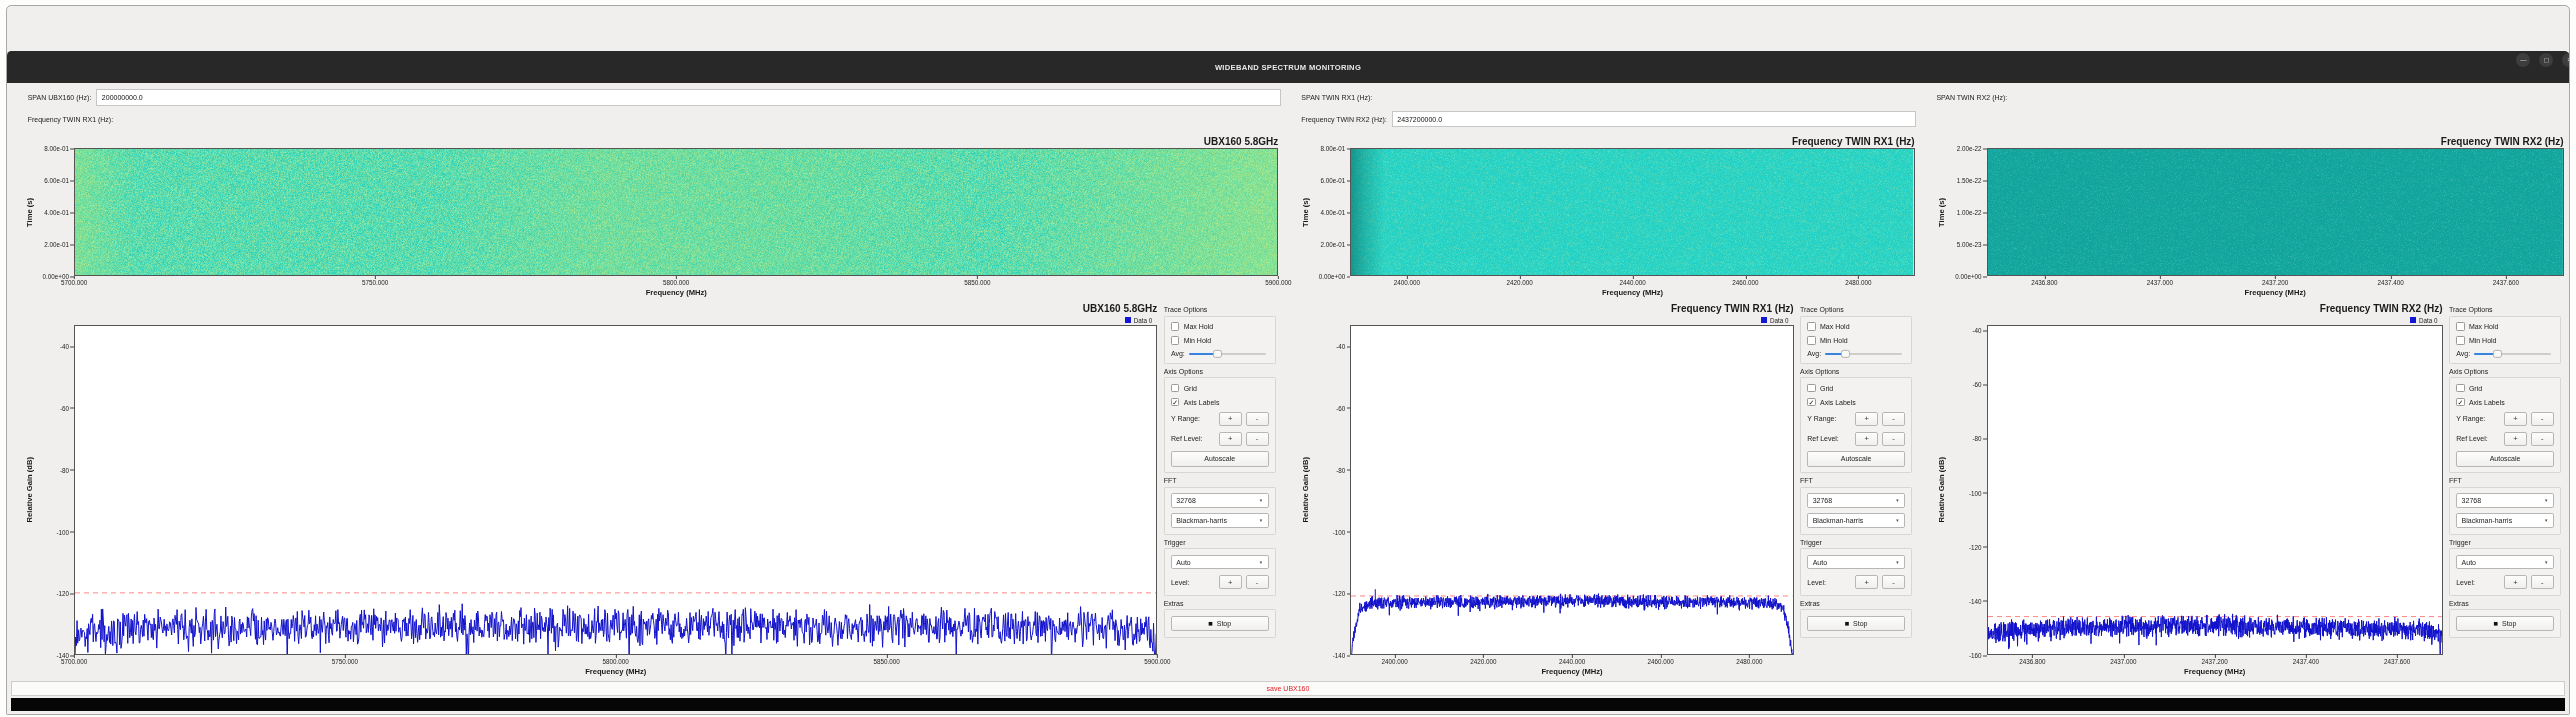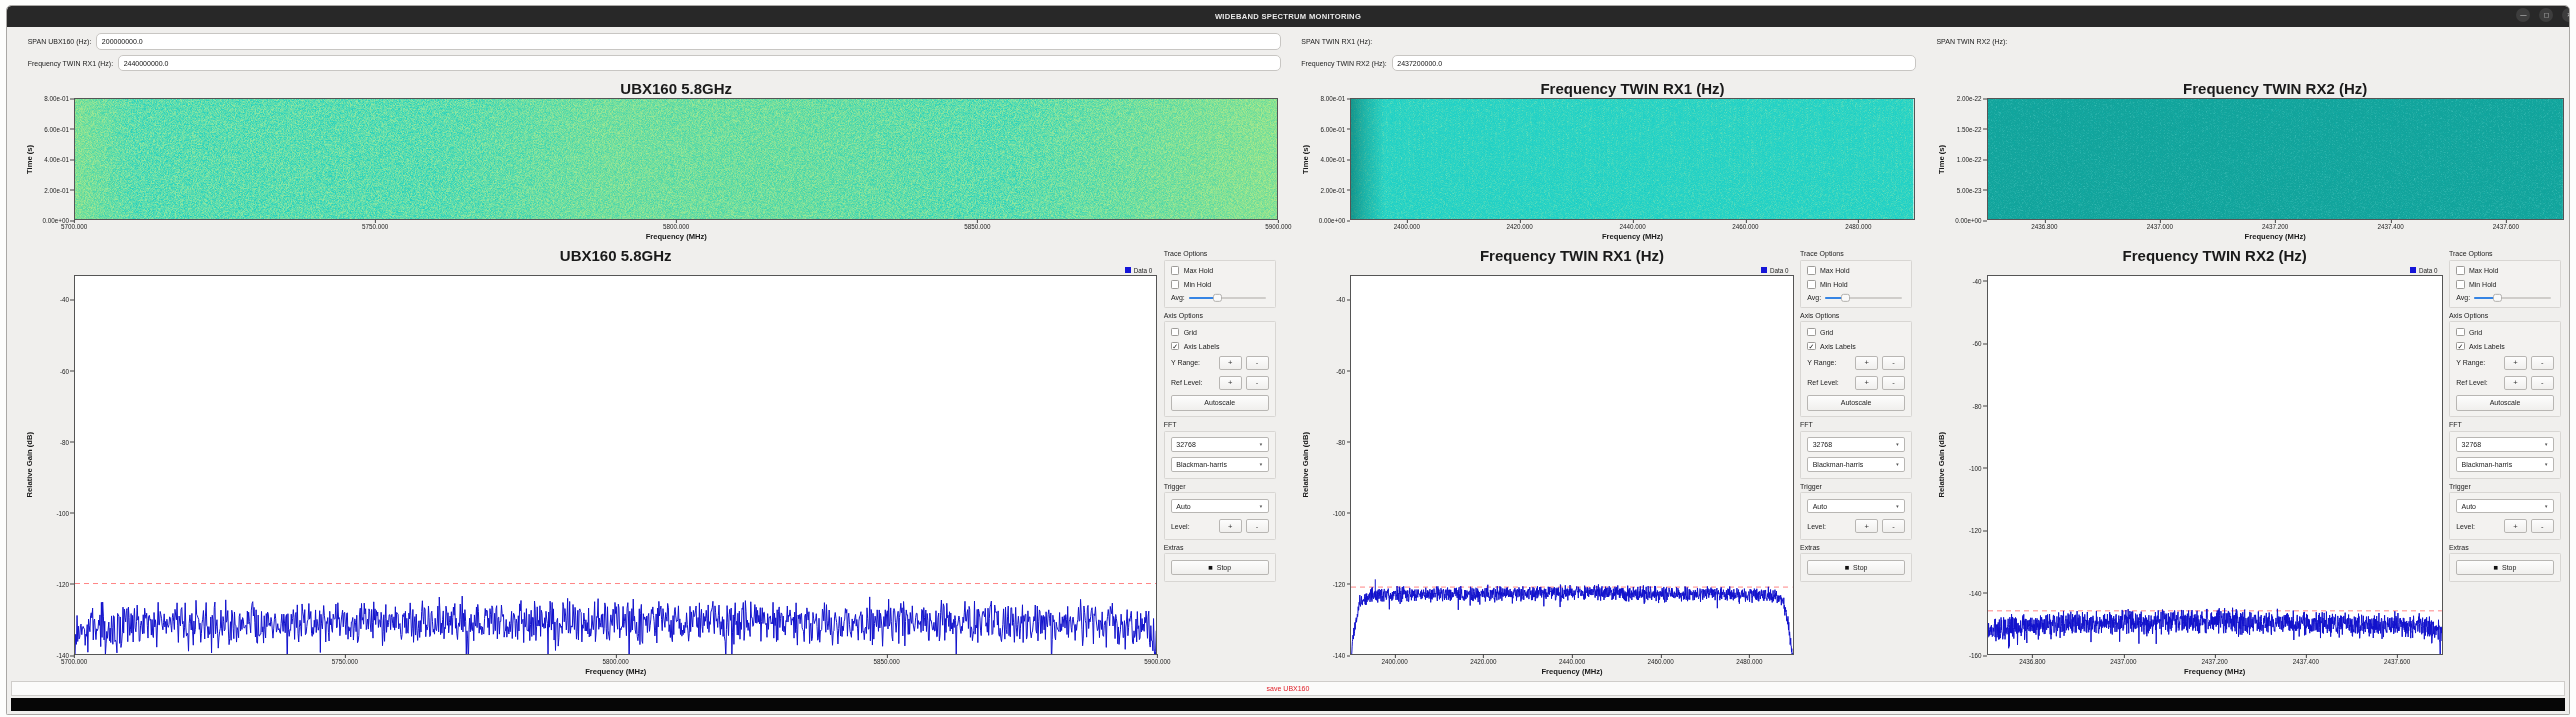--- a/index.html
+++ b/index.html
@@ -3,44 +3,44 @@
 <meta charset="utf-8">
 <style>
   * { box-sizing: border-box; margin: 0; padding: 0; }
   html,body { width:2576px; height:718px; background:#fdfdfc;
     font-family:"Liberation Sans","DejaVu Sans",sans-serif; font-size:7px; color:#1a1a1a; }
   .window { position:absolute; left:6.3px; top:5.1px; right:6.3px; bottom:2.5px;
     background:#f0efed; border:0.6px solid #aaa8a5; border-radius:5.1px 5.1px 1.3px 1.3px;
     display:flex; flex-direction:column; overflow:hidden; }
 
   
-  .titlebar { height:21px; background:#282828; border-radius:4.4px 4.4px 0 0;
-    display:flex; align-items:center; justify-content:center; position:relative; flex:none; }
+  .titlebar { height:32px; background:#282828; border-radius:4.4px 4.4px 0 0;
+    display:flex; align-items:center; justify-content:center; position:relative; flex:none;margin-top:45px; }
   .titlebar .title { color:#e8e8e8; font-weight:bold; font-size:7.6px; letter-spacing:0.3px; }
   .winbtns { position:absolute; right:1.3px; top:1.9px; display:flex; gap:9px; }
   .winbtn { width:14px; height:14px; border-radius:50%; background:#3d3d3d; border:none;
     color:#cfcfcf; font-size:6.3px; line-height:14px; text-align:center; cursor:pointer; }
   .winbtn.half { margin-right:-9px; }
 
   
   .params { display:grid; grid-template-columns:2.02fr 1fr 1.02fr; gap:5.1px 9px;
     padding:6.3px 5.1px 5.1px 9px; flex:none; }
   .param { display:flex; align-items:center; gap:5.1px; }
   .param .plabel { white-space:nowrap; padding-left:11.4px; color:#222; }
-  .param input { flex:1; height:16.5px; background:#fff; border:0.6px solid #c8c6c3; border-radius:5px;
+  .param input { flex:1; height:16.5px; background:#fff; border:0.6px solid #c8c6c3; border-radius:0;
     padding:0 4.4px; font-size:7px; font-family:inherit; color:#111; }
 
   
   .wfrow { display:grid; grid-template-columns:2.02fr 1fr 1.02fr; gap:0 9px;
     height:166px; padding:1.3px 5.1px 0 3.8px; flex:none; }
   .specrow { display:grid; grid-template-columns:2.02fr 1fr 1.02fr; gap:0 9px;
     flex:1; padding:2.5px 5.1px 1.3px 3.8px; min-height:0; }
   .plotcol { display:flex; min-width:0; min-height:0; }
   .plotbox { flex:1; display:flex; flex-direction:column; min-width:0; min-height:0; }
-  .ptitle { text-align:center; font-weight:bold; font-size:15px; padding:1.9px 0 1.3px 63px; flex:none; }
+  .ptitle { text-align:right; font-weight:bold; font-size:10px; padding:1.9px 0 1.3px 63px; flex:none; }
   .legendrow { height:9.5px; display:flex; justify-content:flex-end; align-items:center;
     gap:3.2px; padding-right:5.1px; flex:none; }
   .legend-sq { width:5.7px; height:5.7px; background:#1515d8; display:inline-block; }
   .legend-txt { font-size:6.3px; color:#222; }
   .plotmid { flex:1; display:flex; min-height:0; }
   .gutter { width:63px; flex:none; display:flex; align-items:stretch; justify-content:flex-end; position:relative; }
   .ylab { writing-mode:vertical-rl; transform:rotate(180deg); font-weight:bold; font-size:7.6px;
     align-self:center; margin-right:1.3px; white-space:nowrap; }
   .yticks { position:relative; width:39px; }
   .yticks .tick-label { position:absolute; right:5.1px; transform:translateY(-50%);
@@ -105,21 +105,20 @@
       <input value="200000000.0" style="">
     </div>
     <div class="param">
       <span class="plabel">SPAN TWIN RX1 (Hz):</span>
     </div>
     <div class="param">
       <span class="plabel">SPAN TWIN RX2 (Hz):</span>
     </div>
     <div class="param">
       <span class="plabel">Frequency TWIN RX1 (Hz):</span>
-      <input value="2440000000.0" style="">
     </div>
     <div class="param">
       <span class="plabel">Frequency TWIN RX2 (Hz):</span>
       <input value="2437200000.0" style="">
     </div>
   </div>
 
   <div class="wfrow">
 
     <div class="plotbox">

